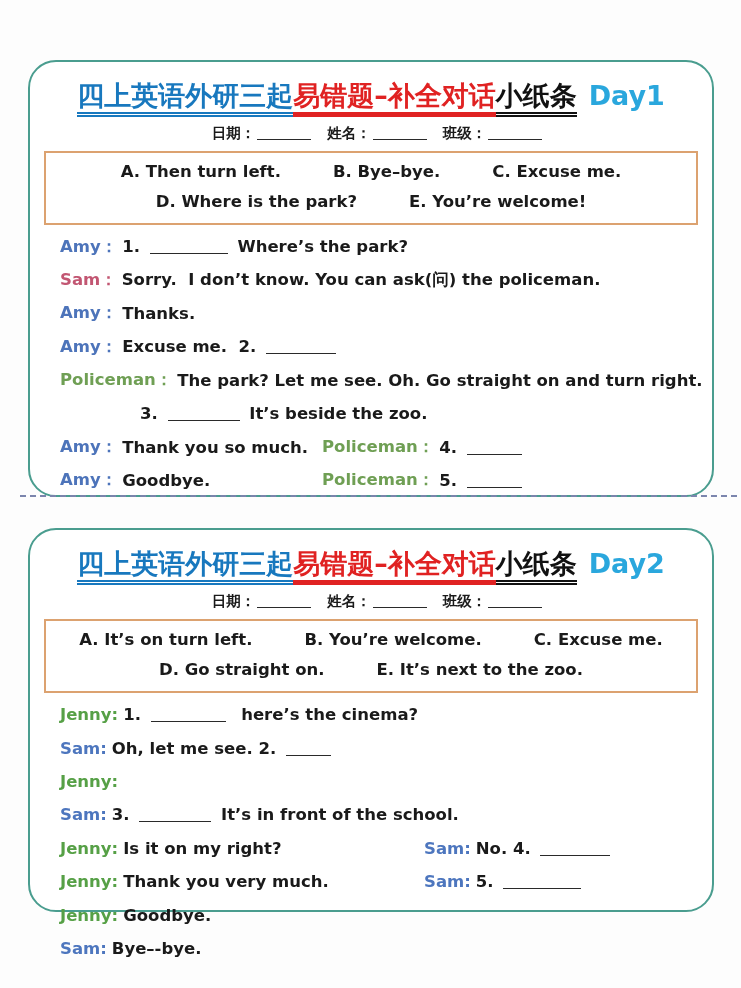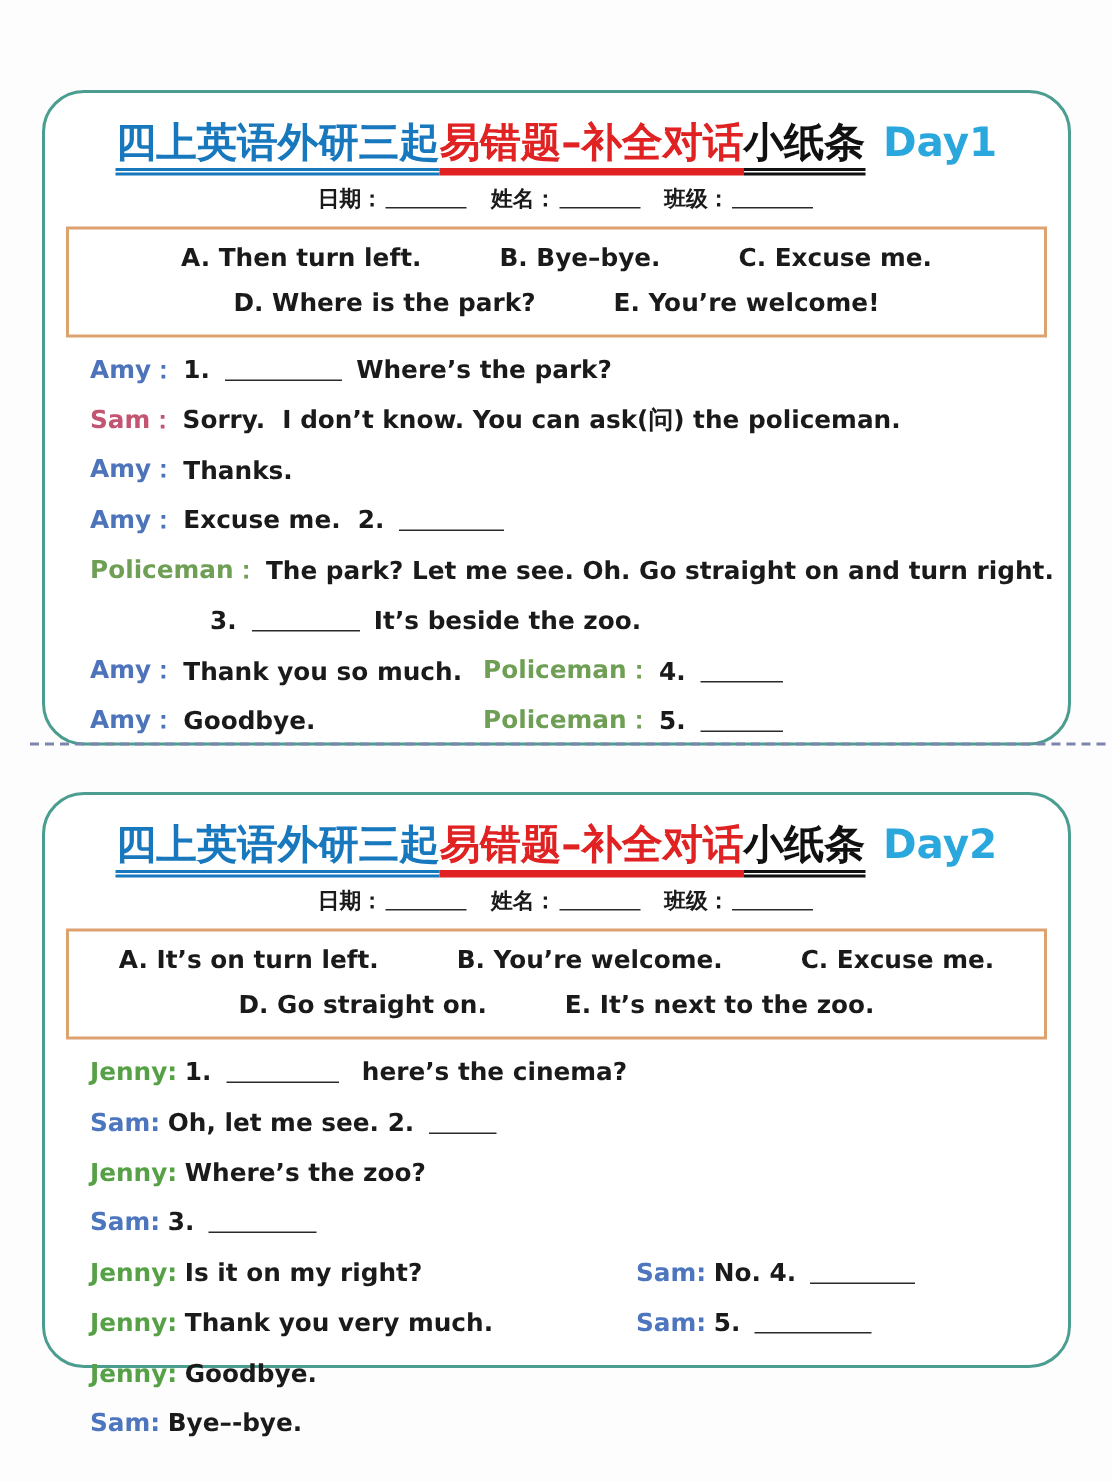--- a/index.html
+++ b/index.html
@@ -114,20 +114,20 @@
 <div class="card day2">
   <div class="title"><span class="tp tp-blue">四上英语外研三起</span><span class="tp tp-red">易错题–补全对话</span><span class="tp tp-black">小纸条</span><span class="tp tp-day">Day2</span></div>
   <div class="date-row"><span class="dlabel">日期：</span><span class="blank"></span><span class="dlabel">姓名：</span><span class="blank"></span><span class="dlabel">班级：</span><span class="blank"></span></div>
   <div class="options">
       <div class="opt-row"><span class="opt">A. It’s on turn left.</span><span class="opt">B. You’re welcome.</span><span class="opt">C. Excuse me.</span></div>
       <div class="opt-row"><span class="opt">D. Go straight on.</span><span class="opt">E. It’s next to the zoo.</span></div>
     </div>
   <div class="dialogue">
       <div class="d-line"><span class="d-col"><span class="speaker" style="color: rgb(86, 160, 70);">Jenny:</span><span class="dtext">1. </span><span class="blank" style="width: 75px;"></span><span class="dtext">  here’s the cinema?</span></span></div>
       <div class="d-line"><span class="d-col"><span class="speaker" style="color: rgb(77, 118, 190);">Sam:</span><span class="dtext">Oh, let me see. 2. </span><span class="blank" style="width: 45px;"></span></span></div>
-      <div class="d-line"><span class="d-col"><span class="speaker" style="color: rgb(86, 160, 70);">Jenny:</span><span class="dtext">Where’s the zoo?</span></span></div>
-      <div class="d-line"><span class="d-col"><span class="speaker" style="color: rgb(77, 118, 190);">Sam:</span><span class="dtext">3. </span><span class="blank" style="width: 72px;"></span></span></div>
+      <div class="d-line"><span class="d-col"><span class="speaker" style="color: rgb(86, 160, 70);">Jenny:</span></span></div>
+      <div class="d-line"><span class="d-col"><span class="speaker" style="color: rgb(77, 118, 190);">Sam:</span><span class="dtext">3. </span><span class="blank" style="width: 72px;"></span><span class="dtext"> It’s in front of the school.</span></span></div>
       <div class="d-line"><span class="d-col" style="width: 364px;"><span class="speaker" style="color: rgb(86, 160, 70);">Jenny:</span><span class="dtext">Is it on my right?</span></span><span class="d-col"><span class="speaker" style="color: rgb(77, 118, 190);">Sam:</span><span class="dtext">No. 4. </span><span class="blank" style="width: 70px;"></span></span></div>
       <div class="d-line"><span class="d-col" style="width: 364px;"><span class="speaker" style="color: rgb(86, 160, 70);">Jenny:</span><span class="dtext">Thank you very much.</span></span><span class="d-col"><span class="speaker" style="color: rgb(77, 118, 190);">Sam:</span><span class="dtext">5. </span><span class="blank" style="width: 78px;"></span></span></div>
       <div class="d-line"><span class="d-col"><span class="speaker" style="color: rgb(86, 160, 70);">Jenny:</span><span class="dtext">Goodbye.</span></span></div>
       <div class="d-line"><span class="d-col"><span class="speaker" style="color: rgb(77, 118, 190);">Sam:</span><span class="dtext">Bye–-bye.</span></span></div>
     </div>
 </div>
 
 </body></html>

